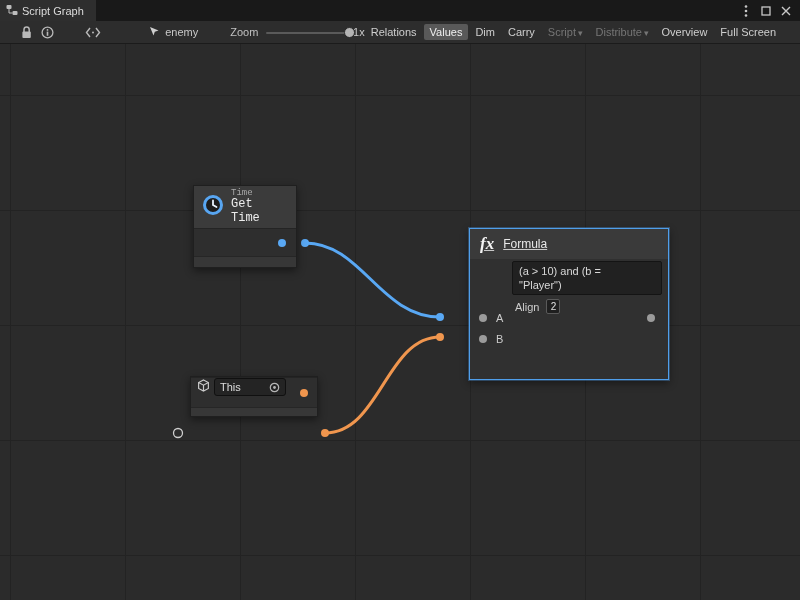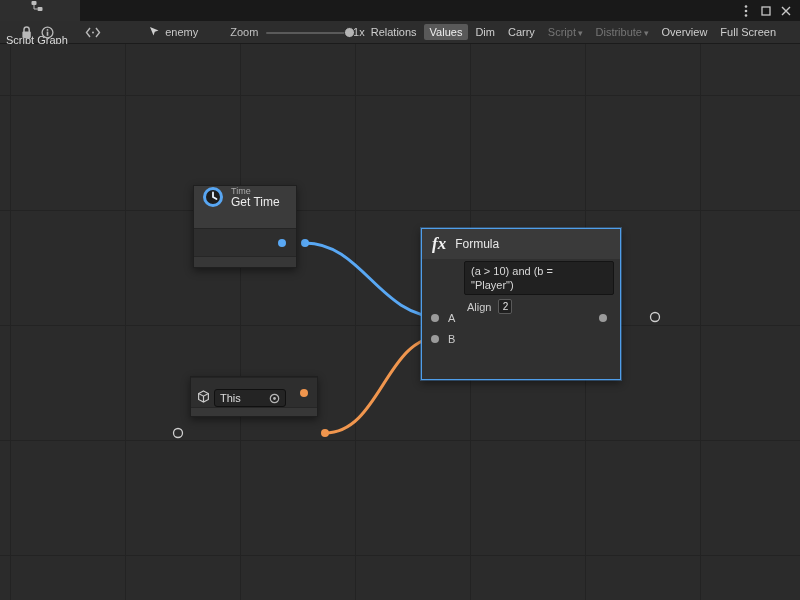--- a/index.html
+++ b/index.html
@@ -13,21 +13,21 @@
   }
   .window { position:relative; width:800px; height:600px; }
 
   
   .titlebar {
     height:21px; background:#191919;
     display:flex; align-items:stretch;
   }
   .tab {
     background:#2e2e2e; display:flex; align-items:center;
-    gap:20px; padding:0 12px 0 6px; font-size:11px; color:#dcdcdc;flex-direction:column;
+    gap:4px; padding:0 12px 0 6px; font-size:11px; color:#dcdcdc;
   }
   .win-controls {
     margin-left:auto; display:flex; align-items:center; gap:2px; padding-right:5px;
   }
   .win-btn { width:18px; height:18px; display:flex; align-items:center; justify-content:center; }
 
   
   .toolbar {
     height:23px; background:#2d2d2d; border-bottom:1px solid #1b1b1b;
     display:flex; align-items:center; font-size:11px; color:#c8c8c8;
@@ -55,38 +55,39 @@
     background-size:115px 115px;
     background-position:10px 51px;
   }
   .wires { position:absolute; top:0; left:0; }
 
   
   .node {
     position:absolute; background:#303030; border:1px solid #1f1f1f;
     box-shadow:0 3px 8px rgba(0,0,0,.45);
   }
-  .node-header { background:#3b3b3b; display:flex; align-items:flex-start; gap:7px; padding:0 8px; }
+  .node-header { background:#3b3b3b; display:flex; align-items:center; gap:7px; padding:0 8px;font-family:Liberation Mono, monospace; }
   .hdr-text { display:flex; flex-direction:column; line-height:1.15; }
   .hdr-cat { font-size:9px; color:#a9a9a9; }
   .hdr-title { font-size:12px; color:#ececec; }
   .node-footer { background:#373737; border-top:1px solid #262626; }
 
   
   .node-gettime { left:193px; top:141px; width:104px; }
   .gt-header { height:42px; }
   .gt-body { position:relative; height:28px; background:#2e2e2e; border-top:1px solid #242424; }
   .gt-out { position:absolute; right:10px; top:10px; width:8px; height:8px; border-radius:50%; background:#59a8f4; }
   .gt-footer { height:11px; }
 
   
   .node-formula {
-    left:421px; top:184px; width:200px; height:152px;
+    left:469px; top:184px; width:200px; height:152px;
     border:1px solid #4f9eea;
     box-shadow:0 0 0 1px rgba(79,158,234,.35), 0 3px 8px rgba(0,0,0,.45);
+    text-decoration:underline;
   }
   .fx-header { height:30px; background:#3a3a3a; display:flex; align-items:center; gap:9px; padding:0 10px; }
   .fx-glyph { font-family:"Liberation Serif", serif; font-style:italic; font-weight:bold; font-size:17px; color:#f2f2f2; }
   .fx-title { font-size:12px; color:#e8e8e8; }
   .expr-box {
     position:absolute; left:42px; right:6px; top:32px; height:34px;
     background:#212121; border:1px solid #141414; border-radius:2px;
     padding:2px 6px; font-size:11px; line-height:14px; color:#d8d8d8;
   }
   .expr-line { display:block; white-space:nowrap; }
@@ -101,21 +102,21 @@
   .row-b { top:100px; }
   .port-dot { width:8px; height:8px; border-radius:50%; background:#9b9b9b; margin-left:9px; }
   .port-label { margin-left:9px; font-size:11px; color:#cccccc; }
   .out-dot-inner { position:absolute; right:13px; top:6px; width:8px; height:8px; border-radius:50%; background:#9b9b9b; }
 
   
   .node-getname { left:190px; top:332px; width:128px; }
   .gn-header { height:42px; }
   .gn-body {
     position:relative; height:30px; background:#2e2e2e; border-top:1px solid #242424;
-    display:flex; align-items:flex-end; padding:0 6px; gap:4px;
+    display:flex; align-items:flex-start; padding:0 6px; gap:4px;
   }
   .this-field {
     width:72px; height:18px; background:#242424; border:1px solid #101010; border-radius:3px;
     display:flex; align-items:center; padding:0 5px; font-size:11px; color:#dddddd;
   }
   .picker-icon { margin-left:auto; display:flex; align-items:center; }
   .gn-out { position:absolute; right:9px; top:11px; width:8px; height:8px; border-radius:50%; background:#f0964e; }
   .gn-footer { height:9px; }
 </style>
 </head>

